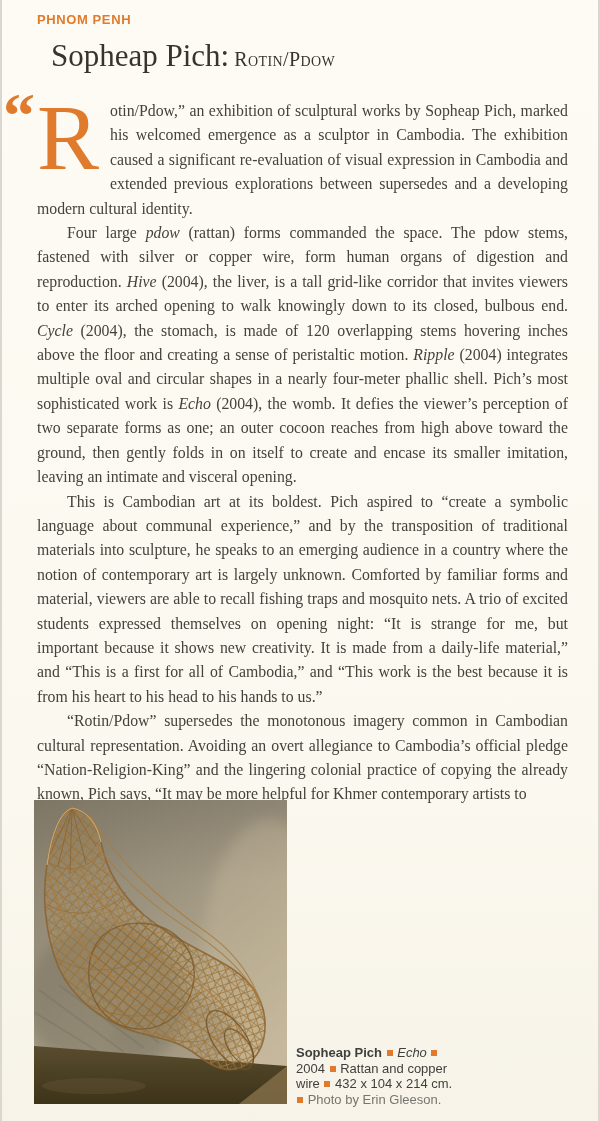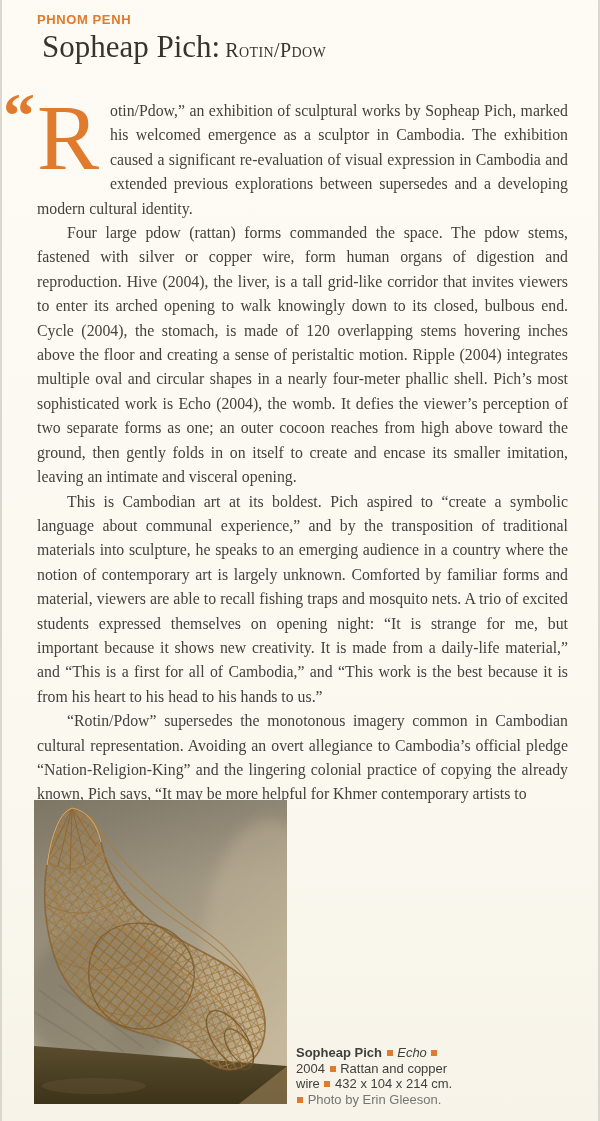--- a/index.html
+++ b/index.html
@@ -12,41 +12,41 @@
   }
 
   .kicker {
     position:absolute; left:35px; top:13px;
     font-family:"Liberation Sans", sans-serif; font-weight:bold;
     font-size:13px; line-height:14px; letter-spacing:.6px;
     color:var(--accent);
   }
 
   .title {
-    position:absolute; left:34px; top:24px; margin:6px;
+    position:absolute; left:34px; top:24px; margin:15px;
     font-weight:normal; color:#36342e; font-size:31px; line-height:34px;
     white-space:nowrap;
   }
   .title .work {
     font-variant:small-caps; font-size:20px; letter-spacing:.4px; margin-left:5px;
   }
 
   .venue {
     position:absolute; left:35px; top:59px;
     font-size:17px; line-height:20px; color:#36342e;
   }
 
   .article {
     position:absolute; left:35px; top:99px; width:531px;
     color:var(--text); font-size:15.8px; line-height:24.4px;
     text-align:justify;
   }
   .article p { margin:0; }
   .article p + p { text-indent:30px; }
-  .article .it { }
+  .article .it { font-style:italic; }
 
   .dropcap {
     float:left; color:var(--accent);
     font-size:93px; line-height:71px; padding:3px 11px 0 0;
   }
   .open-quote {
     position:absolute; left:-34px; top:-13px;
     font-size:64px; line-height:60px; font-weight:bold; color:var(--accent);
   }
 

